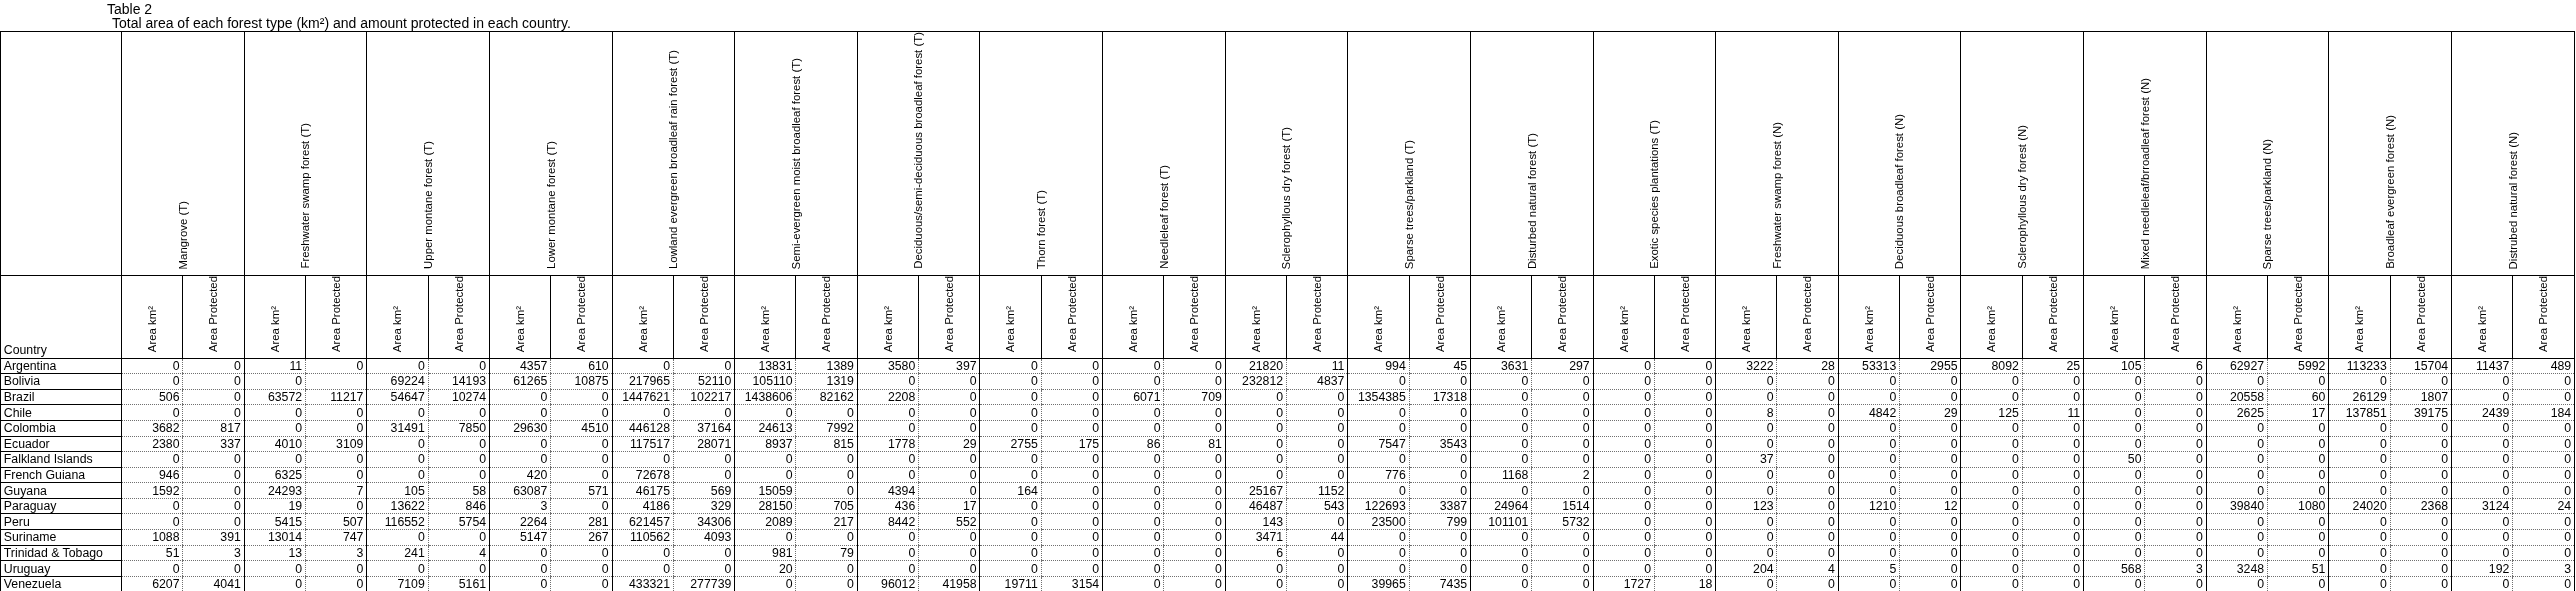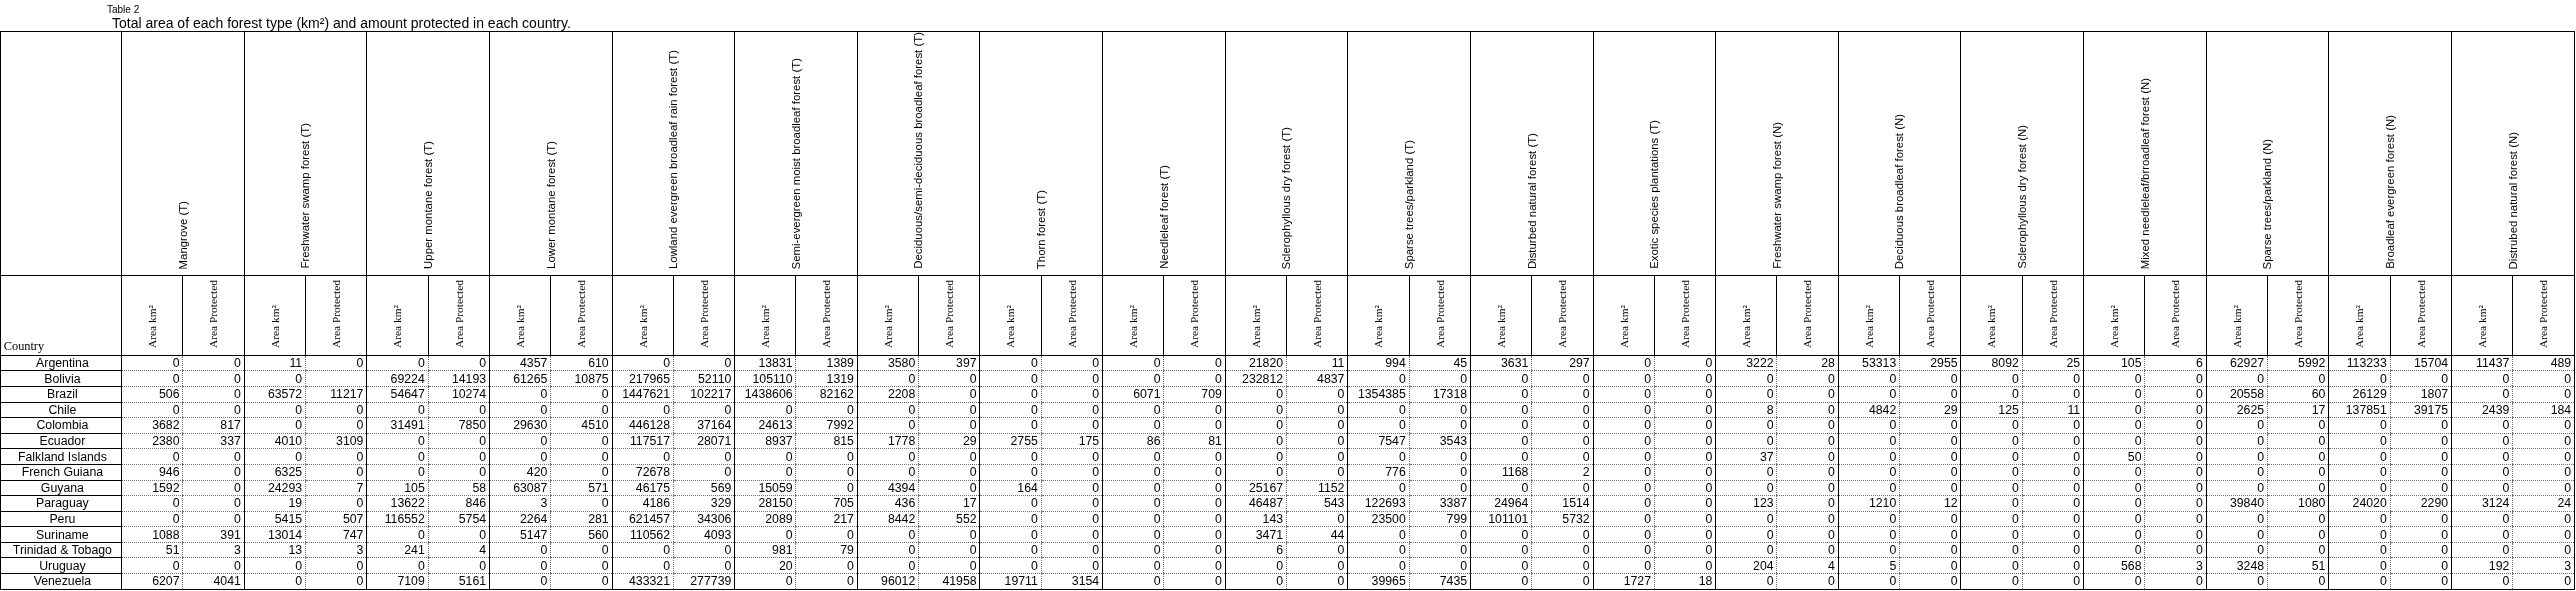--- a/index.html
+++ b/index.html
@@ -1,40 +1,40 @@
 <!DOCTYPE html>
 <html style="font-size:15px"><head>
 <meta charset="utf-8">
 <style>
   html,body{margin:0;padding:0;}
   body{
     width:2576px;height:592px;background:#ffffff;color:#000000;
     font-family:"Liberation Sans","DejaVu Sans",sans-serif;
     overflow:hidden;
   }
-  .title{margin:2.8px 0 0 107px;font-size:10px;line-height:13.3px;}
+  .title{margin:2.8px 0 0 107px;font-size:14px;line-height:13.3px;}
   .subtitle{margin:0.9px 0 0.9px 112px;font-size:14px;line-height:13.3px;}
   table{
     border-collapse:collapse;table-layout:fixed;width:2575px;
     border:0.9px solid #000;
   }
   col.c0{width:121px;}
   th,td{padding:0;margin:0;box-sizing:border-box;font-weight:normal;background:#fff;}
   thead tr.r1{height:227px;}
-  thead tr.r2{height:80px;font-family:Liberation Serif, serif;}
+  thead tr.r2{height:80px;}
   tbody tr{height:15.6px;}
   th{vertical-align:bottom;border:0.9px solid #000;}
   th.ftype,th.sub{text-align:center;padding-bottom:2.8px;}
   .vtext{
     writing-mode:vertical-rl;transform:rotate(180deg);
     display:inline-block;font-size:11.4px;line-height:12.3px;white-space:nowrap;
   }
   th.corner{text-align:left;vertical-align:bottom;padding:0 1.9px 0.9px 2.8px;font-size:12.3px;}
   td{font-size:12.3px;line-height:14px;overflow:hidden;white-space:nowrap;}
-  td.country{text-align:center;padding-left:2.8px;border:0.9px solid #000;}
+  td.country{text-align:left;padding-left:2.8px;border:0.9px solid #000;}
   td.num{text-align:right;padding-right:2.8px;border-bottom:0.9px dotted #707070;}
   td.area{border-left:0.9px solid #000;}
   td.prot{border-left:0.9px dotted #707070;}
 </style>
 </head>
 <body>
 
 <div class="title">Table 2</div>
 <div class="subtitle">Total area of each forest type (km²) and amount protected in each country.</div>
 <table>
@@ -569,21 +569,21 @@
         <td class="num prot">0</td>
         <td class="num area">1210</td>
         <td class="num prot">12</td>
         <td class="num area">0</td>
         <td class="num prot">0</td>
         <td class="num area">0</td>
         <td class="num prot">0</td>
         <td class="num area">39840</td>
         <td class="num prot">1080</td>
         <td class="num area">24020</td>
-        <td class="num prot">2290</td>
+        <td class="num prot">2368</td>
         <td class="num area">3124</td>
         <td class="num prot">24</td>
       </tr>
       <tr>
         <td class="country">Peru</td>
         <td class="num area">0</td>
         <td class="num prot">0</td>
         <td class="num area">5415</td>
         <td class="num prot">507</td>
         <td class="num area">116552</td>
@@ -625,21 +625,21 @@
       </tr>
       <tr>
         <td class="country">Suriname</td>
         <td class="num area">1088</td>
         <td class="num prot">391</td>
         <td class="num area">13014</td>
         <td class="num prot">747</td>
         <td class="num area">0</td>
         <td class="num prot">0</td>
         <td class="num area">5147</td>
-        <td class="num prot">560</td>
+        <td class="num prot">267</td>
         <td class="num area">110562</td>
         <td class="num prot">4093</td>
         <td class="num area">0</td>
         <td class="num prot">0</td>
         <td class="num area">0</td>
         <td class="num prot">0</td>
         <td class="num area">0</td>
         <td class="num prot">0</td>
         <td class="num area">0</td>
         <td class="num prot">0</td>

